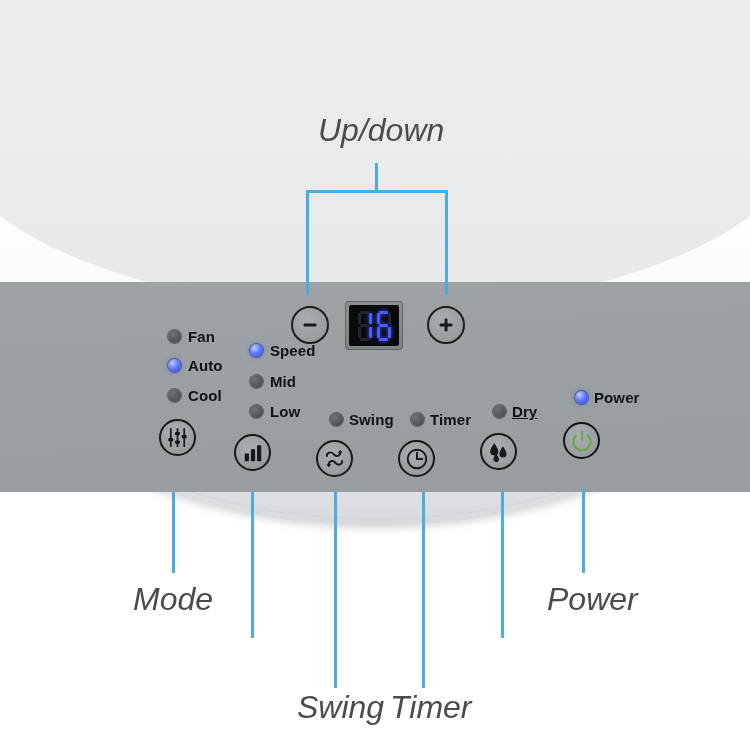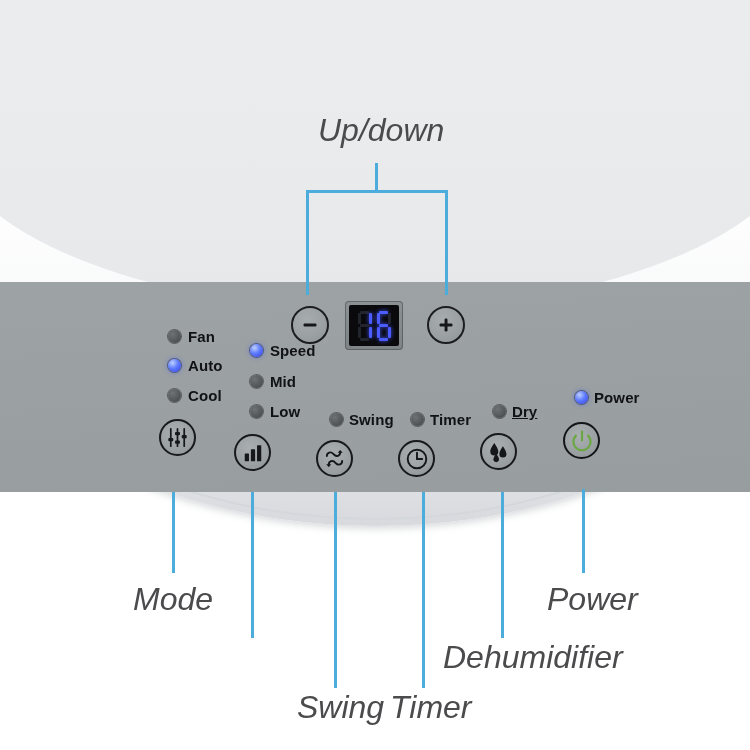--- a/index.html
+++ b/index.html
@@ -355,18 +355,17 @@
 
   <div class="cline v" style="left:251px; top:492px; height:146px;"></div>
 
   <div class="cline v" style="left:334px; top:492px; height:196px;"></div>
   <div class="anno-text" style="left:297px; top:689px;">Swing</div>
 
   <div class="cline v" style="left:422px; top:492px; height:196px;"></div>
   <div class="anno-text" style="left:390px; top:689px;">Timer</div>
 
   <div class="cline v" style="left:501px; top:492px; height:146px;"></div>
-  <div class="anno-text" style="left:443px; top:639px;">Dehumidifier</div>
 
   <div class="cline v" style="left:582px; top:489px; height:84px;"></div>
   <div class="anno-text" style="left:547px; top:581px;">Power</div>
 
 </div>
 
 </body></html>

